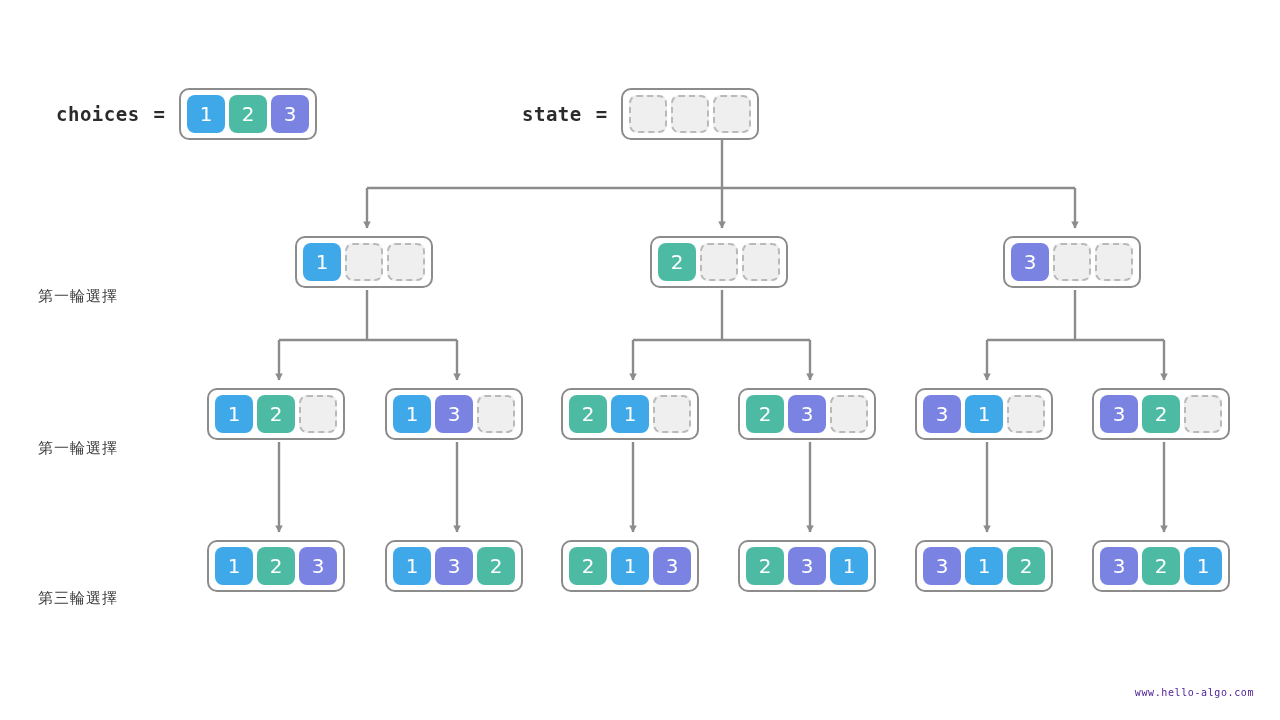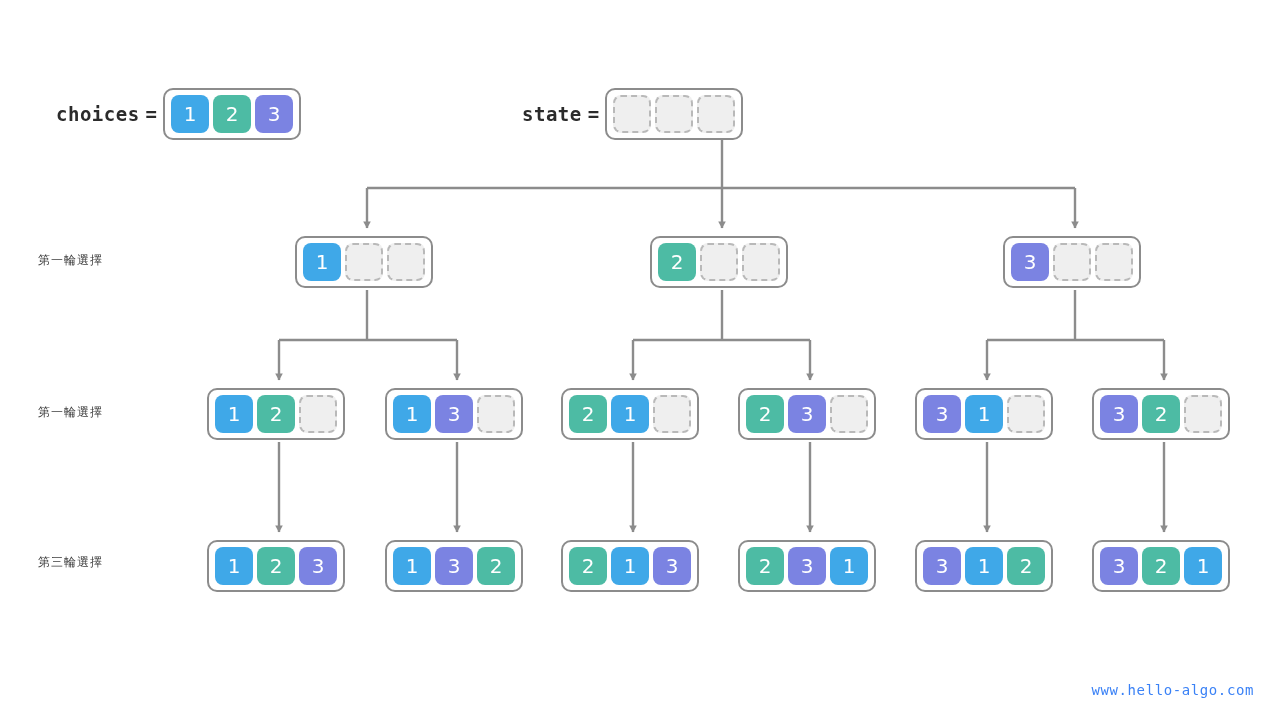--- a/index.html
+++ b/index.html
@@ -30,21 +30,21 @@
     height: 720px;
     z-index: 1;
   }
 
   
   .expr {
     position: absolute;
     z-index: 2;
     display: flex;
     align-items: center;
-    gap: 6px;
+    gap: 14px;
   }
   .expr-label {
     font-family: "DejaVu Sans Mono", "Liberation Mono", monospace;
     font-size: 19px;
     font-weight: 700;
     color: #2b2b2b;
     letter-spacing: 0.5px;
     white-space: nowrap;
   }
   .expr-eq {
@@ -52,24 +52,25 @@
     font-size: 19px;
     font-weight: 700;
     color: #2b2b2b;
   }
 
   
   .row-label {
     position: absolute;
     z-index: 2;
     font-family: Liberation Serif, serif;
-    font-size: 12px;
+    font-size: 15px;
     color: #3c3c3c;
     white-space: nowrap;
     letter-spacing: 1px;
+    margin-top: 35px;
   }
 
   
   .arr {
     position: absolute;
     z-index: 2;
     box-sizing: border-box;
     display: flex;
     align-items: center;
     gap: 4px;
@@ -105,22 +106,22 @@
   .cell.v2 { background: #4dbba4; }
   .cell.v3 { background: #7b83e2; }
 
   
   #watermark {
     position: absolute;
     right: 26px;
     bottom: 22px;
     z-index: 2;
     font-family: "DejaVu Sans Mono", "Liberation Mono", monospace;
-    font-size: 14px;
-    color: #3b82f6;
+    font-size: 10px;
+    color: #4c1d95;
     letter-spacing: 0.6px;
   }
 </style>
 </head>
 <body>
 
 <div id="canvas">
 
   <svg id="wires" viewBox="0 0 1280 720" xmlns="http://www.w3.org/2000/svg">
     <defs>

